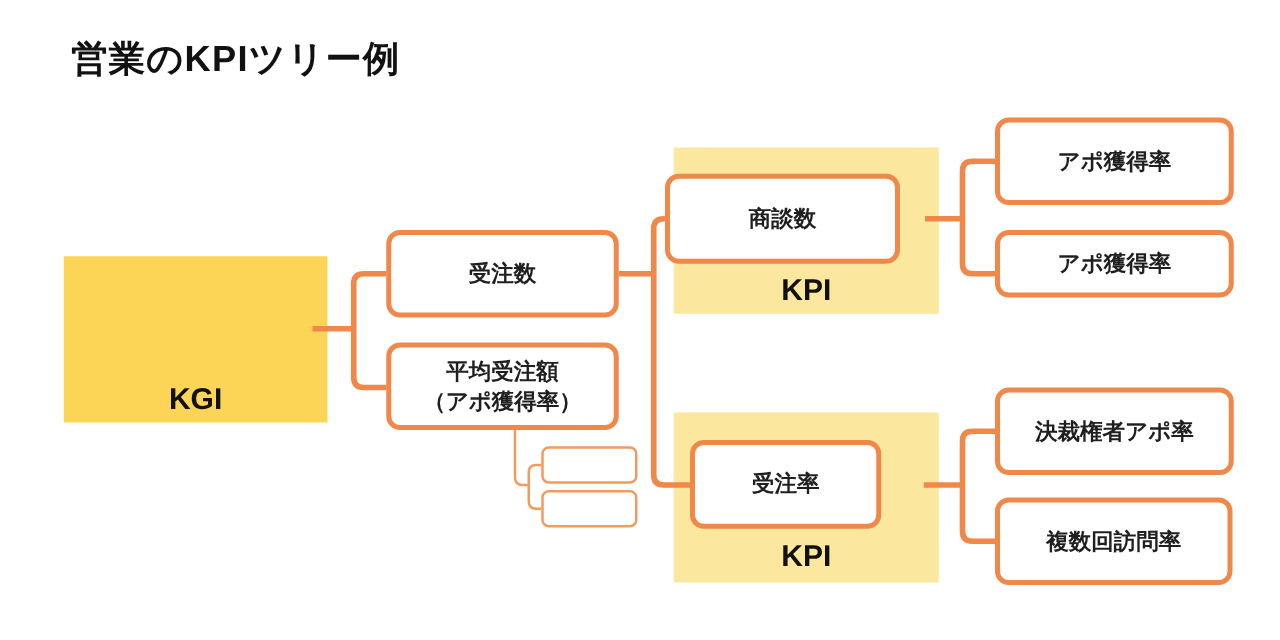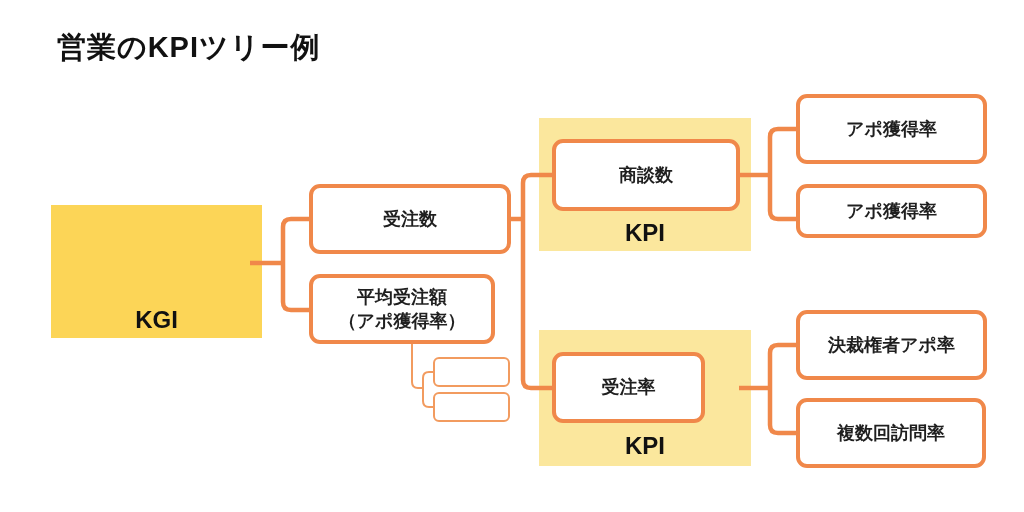--- a/index.html
+++ b/index.html
@@ -51,36 +51,36 @@
       <path d="M 796 345 L 778 345 Q 770 345 770 353 L 770 425 Q 770 433 778 433 L 796 433"></path>
     </g>
     <g fill="none" stroke="#F29B5F" stroke-width="2">
       <path d="M 412 344 L 412 382 Q 412 388 418 388 L 423 388"></path>
       <path d="M 433 372 L 429 372 Q 423 372 423 378 L 423 401 Q 423 407 429 407 L 433 407"></path>
     </g>
   </svg>
 
   <div class="badge" style="left:51px;top:306px;width:211px;">KGI</div>
 
-  <div class="node" style="left:309px;top:184px;width:202px;height:70px;justify-content:center;">
+  <div class="node" style="left:309px;top:184px;width:186px;height:70px;justify-content:center;">
     <span>受注数</span>
   </div>
   <div class="node" style="left:309px;top:274px;width:186px;height:70px;">
     <span>平均受注額</span>
     <span>（アポ獲得率）</span>
   </div>
 
   <div class="node ghost" style="left:433px;top:357px;width:77px;height:30px;">
     <span></span>
   </div>
   <div class="node ghost" style="left:433px;top:392px;width:77px;height:30px;">
     <span></span>
   </div>
 
-  <div class="node" style="left:552px;top:139px;width:188px;height:72px;">
+  <div class="node" style="left:532px;top:139px;width:188px;height:72px;">
     <span>商談数</span>
   </div>
   <div class="badge" style="left:539px;top:219px;width:212px;">KPI</div>
 
   <div class="node" style="left:552px;top:352px;width:153px;height:71px;">
     <span>受注率</span>
   </div>
   <div class="badge" style="left:539px;top:432px;width:212px;">KPI</div>
 
   <div class="node" style="left:796px;top:94px;width:191px;height:70px;">

